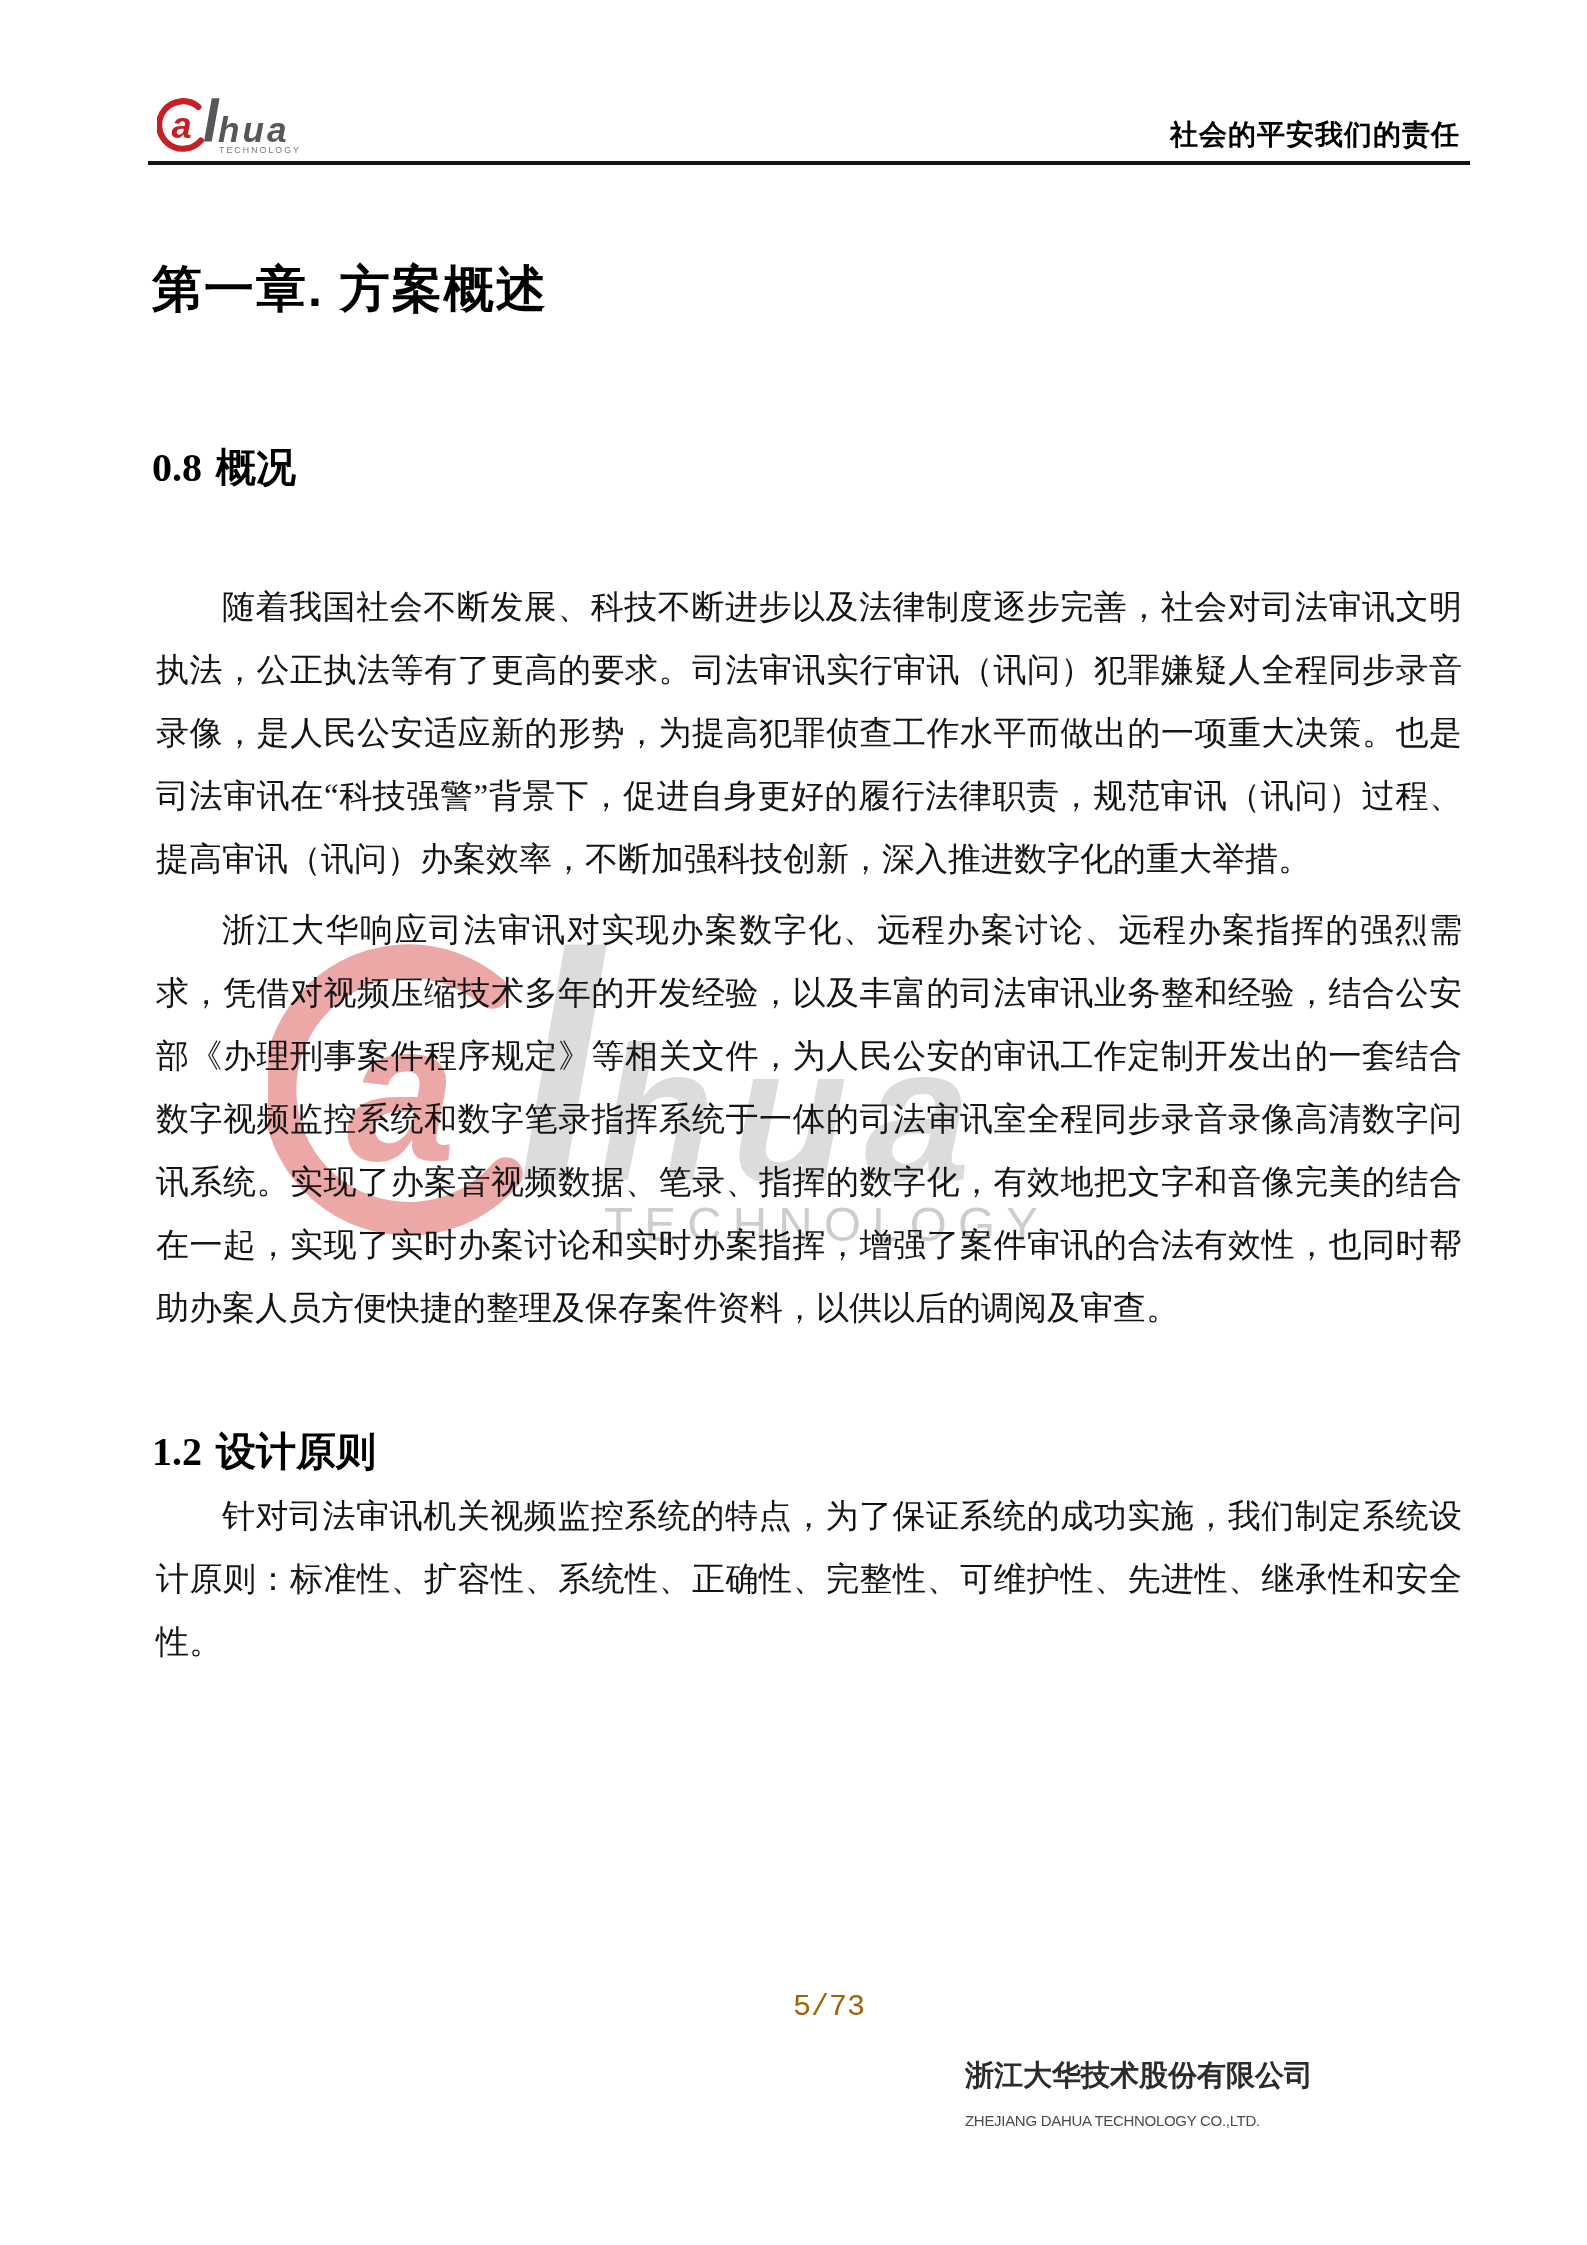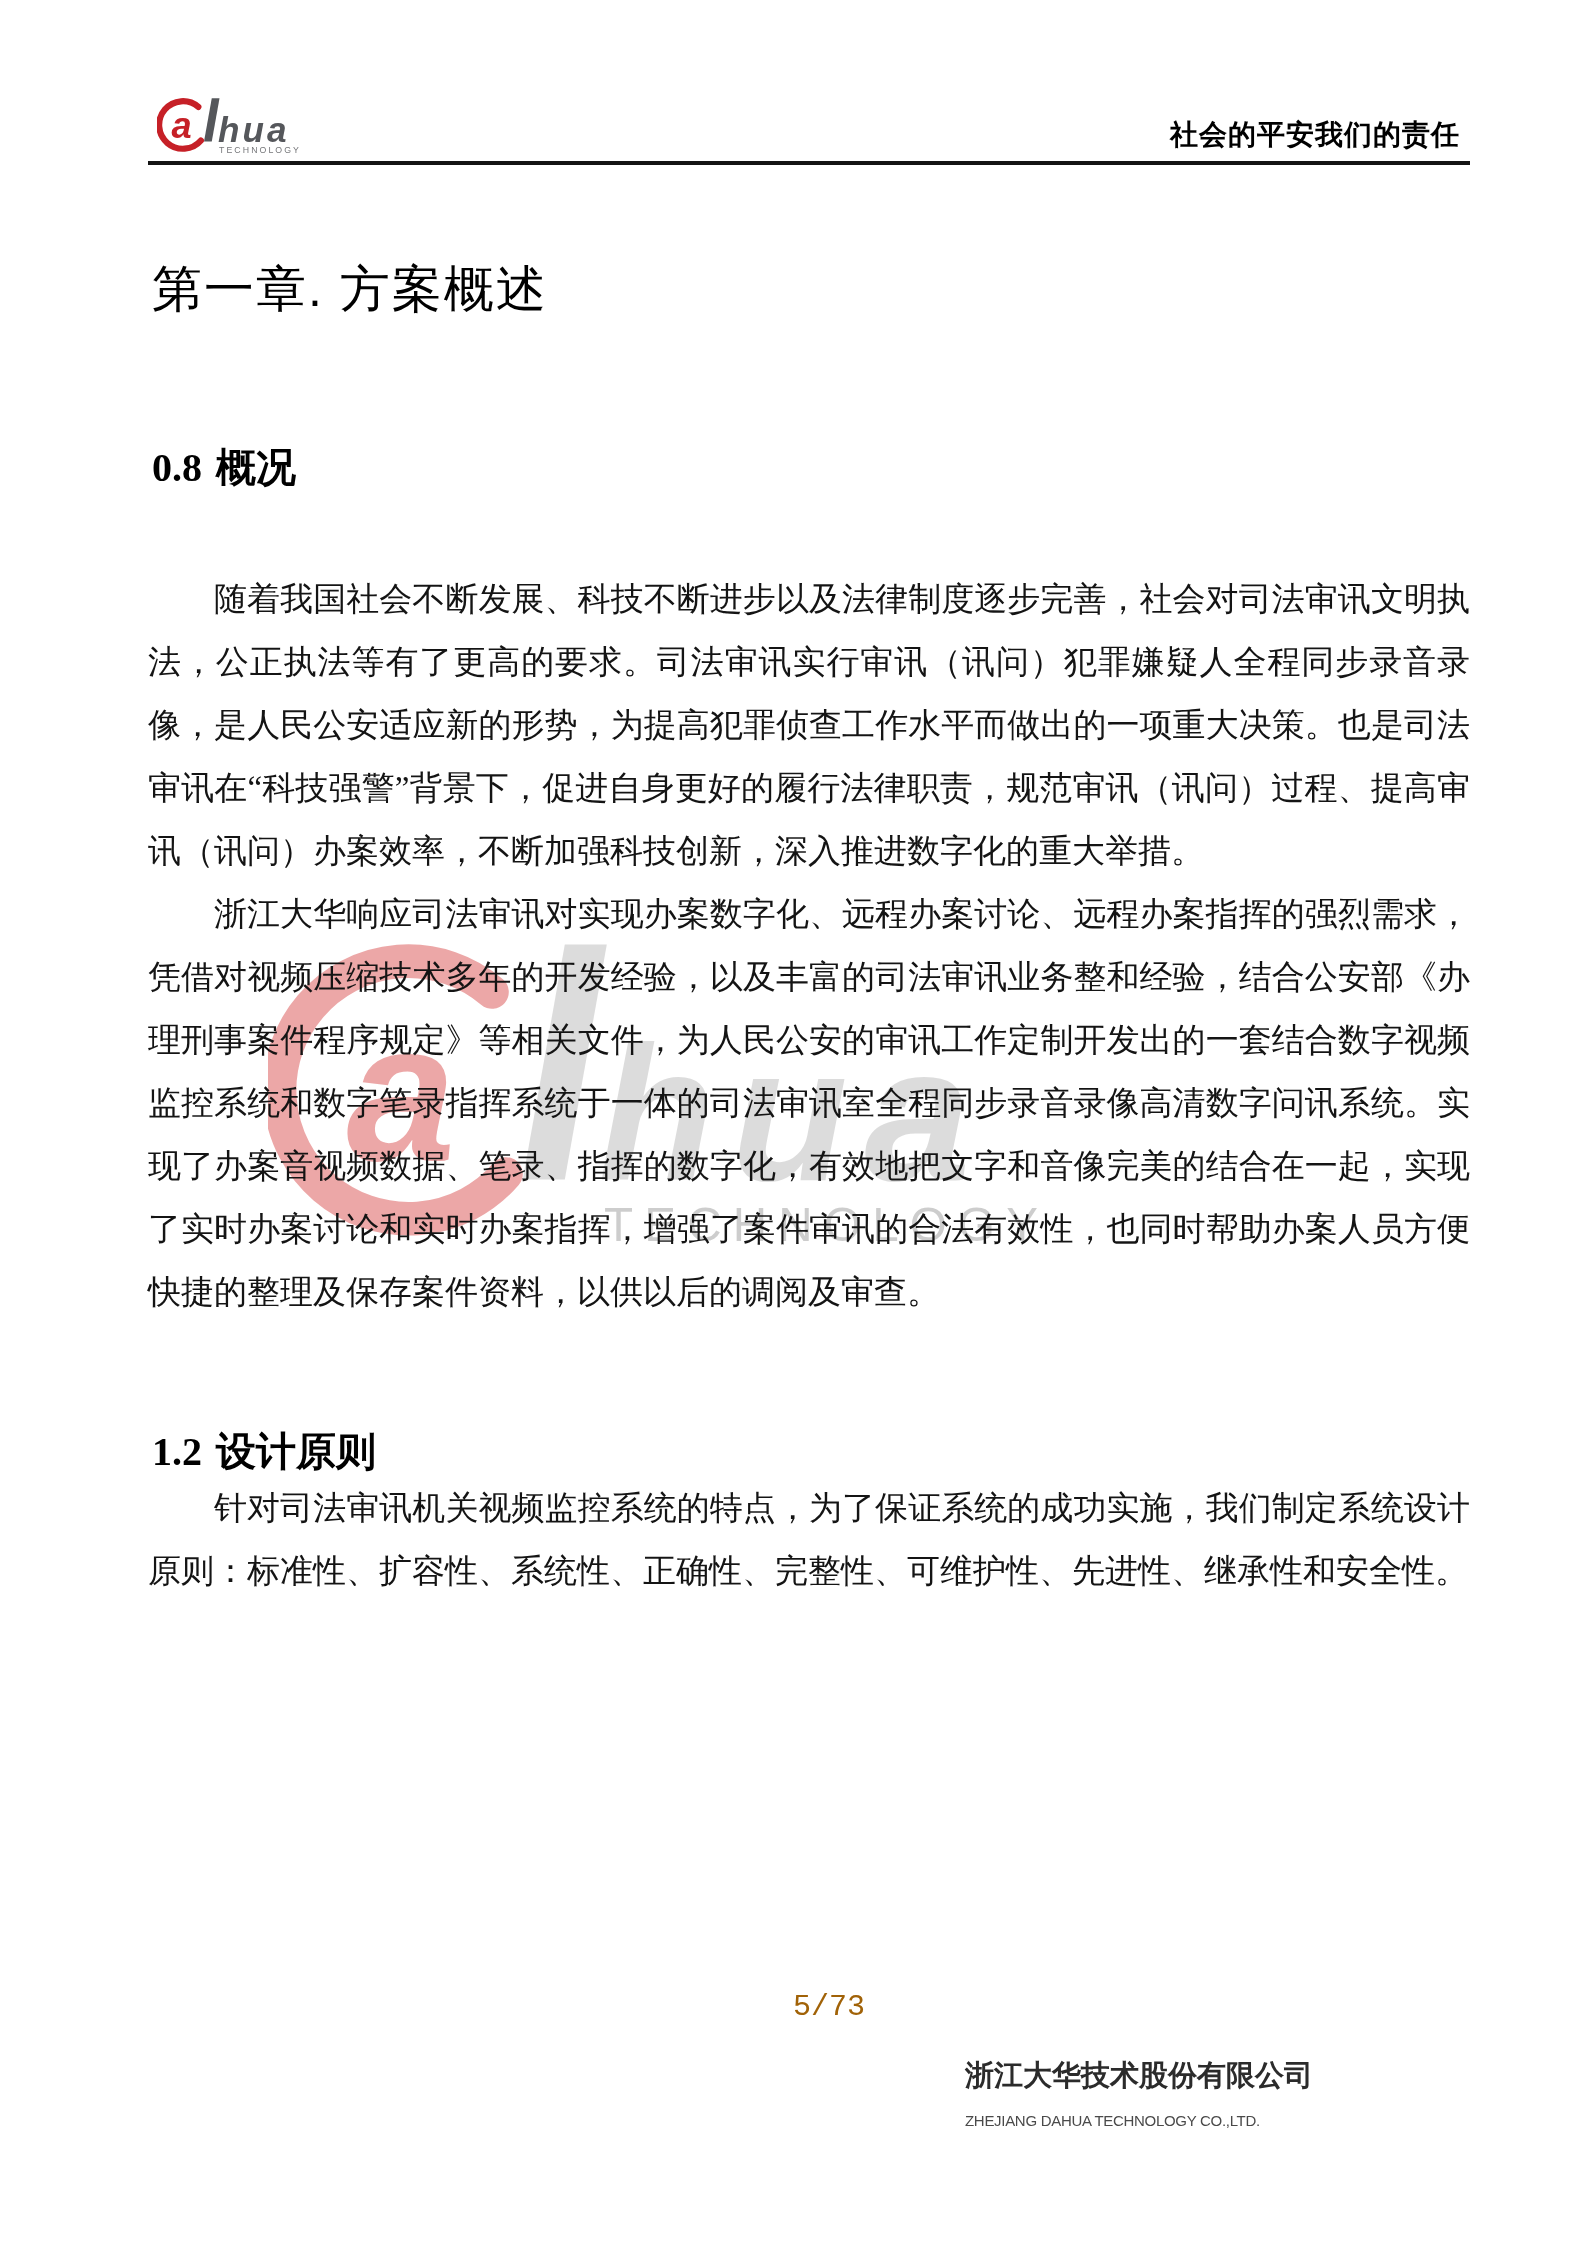--- a/index.html
+++ b/index.html
@@ -41,41 +41,41 @@
     z-index:0;pointer-events:none;
   }
   .logo--wm .c-red{color:rgba(210,45,45,0.42);}
   .logo--wm .c-gray{color:rgba(60,60,60,0.18);}
   .logo--wm .c-tech{color:rgba(60,60,60,0.26);}
 
   
   .chapter-title{
     position:absolute;left:152px;top:256px;z-index:1;
     font-family:"Liberation Sans","DejaVu Sans",sans-serif;
-    font-size:50px;font-weight:400;color:#000;letter-spacing:2px;
+    font-size:50px;font-weight:700;color:#000;letter-spacing:2px;
   }
   .section-head{
     position:absolute;left:152px;z-index:1;
     font-family:"Liberation Sans","DejaVu Sans",sans-serif;
     font-size:40px;font-weight:800;color:#000;
   }
   .section-head .h-num{
     font-family:"Liberation Serif","DejaVu Serif",serif;
     font-weight:700;margin-right:14px;
   }
   .section-head--1{top:440px;}
   .section-head--2{top:1402px;margin-top:22px;}
 
   
   .body-block{
     position:absolute;left:148px;width:1322px;z-index:1;
     font-size:33px;line-height:63px;color:#141414;
     text-align:justify;
   }
-  .body-block p{margin:0;text-indent:66px;}
+  .body-block p{margin:8px;text-indent:66px;}
   .body-block--1{top:568px;}
   .body-block--2{top:1477px;}
 
   
   .footer-page{
     position:absolute;left:793px;top:1990px;z-index:1;
     font-size:30px;color:#a16207;font-family:Liberation Mono, monospace;
   }
   .footer-company{position:absolute;left:965px;top:2056px;width:300px;z-index:1;}
   .footer-company-cn{

